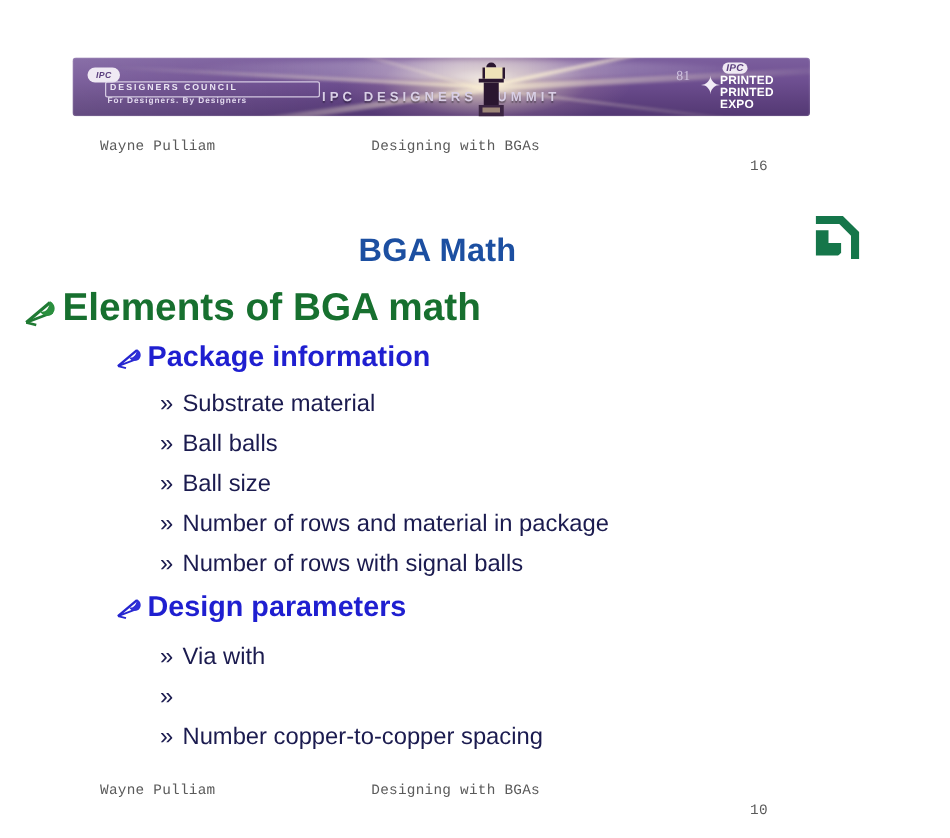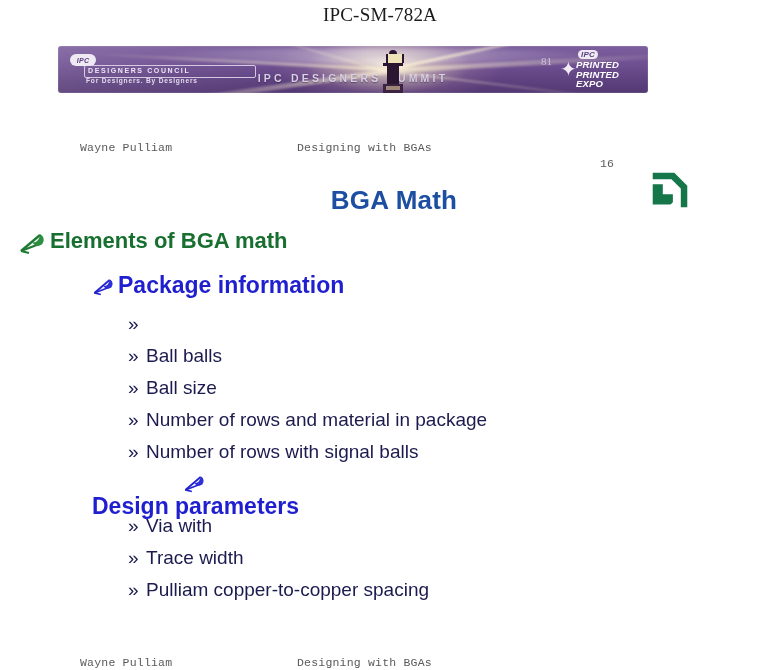--- a/index.html
+++ b/index.html
@@ -123,21 +123,21 @@
   #pce-logo { position: absolute; left: 500px; top: 4px; width: 84px; height: 40px; }
   #pce-ipc {
     position: absolute; left: 20px; top: 0px;
     font-size: 8px; font-weight: bold; font-style: italic; letter-spacing: .2px;
     color: #ffffff;
     background: rgba(255,255,255,0.0);
   }
   #pce-ipc span { background: #efe9f3; color: #5b3f7e; border-radius: 5px; padding: 0 3px; }
   #pce-lines {
     position: absolute; left: 18px; top: 10px;
-    font-size: 9.5px; line-height: 9.6px; font-weight: bold; font-style: italic;
+    font-size: 9.5px; line-height: 9.6px; font-weight: bold; 
     color: #ffffff; letter-spacing: .2px;
   }
   #pce-star {
     position: absolute; left: 2px; top: 4px; width: 18px; height: 30px;
     color: #f2ecf7; font-size: 20px; line-height: 30px;
   }
   #banner-slide-number {
     position: absolute; right: 96px; top: 9px;
     font-family: "Liberation Serif", serif;
     font-size: 11px;
@@ -147,21 +147,20 @@
   
   .slide-footer {
     position: absolute;
     left: 0;
     width: 760px;
     height: 16px;
     font-family: "Liberation Mono", monospace;
     font-size: 11.5px;
     color: #5a5a5a;
     letter-spacing: 0.2px;
-    margin-top: 30px;
   }
   .slide-footer .f-author { position: absolute; left: 80px; top: 0; }
   .slide-footer .f-title  { position: absolute; left: 277px; top: 0; padding-left: 20px; }
   .slide-footer .f-page   { position: absolute; left: 600px; top: 16px; }
   #footer-top { top: 111px; }
   #footer-bottom { top: 626px; }
 
   
   #slide-main {
     position: absolute;
@@ -171,34 +170,33 @@
   }
   #slide-title {
     position: absolute;
     left: 0; top: 35px;
     width: 700px;
     text-align: center;
     font-size: 26px;
     font-weight: bold;
     color: #1c4fa1;
     letter-spacing: 0.2px;
-    padding-left: 44px;
   }
   #amd-logo {
     position: absolute;
     right: 72px;
     top: 22px;
     width: 36px; height: 36px;
   }
 
   
   .lvl1 {
     position: absolute;
     left: 18px;
-    font-size: 22px;
+    font-size: 31px;
     font-weight: bold;
     color: #17702f;
     display: flex;
     align-items: center;
   }
   .lvl2 {
     position: absolute;
     left: 92px;
     font-size: 23px;
     font-weight: bold;
@@ -233,31 +231,30 @@
   .pen-icon.small { width: 24px; height: 21px; top: 1px; }
 
   
   #row-elements        { top: 78px; }
   #row-package         { top: 122px; }
   #row-substrate       { top: 163px; }
   #row-ballpitch       { top: 195px; }
   #row-ballsize        { top: 227px; }
   #row-rowscols        { top: 259px; }
   #row-signalrows      { top: 291px; }
-  #row-design          { top: 322px; flex-direction: column; }
+  #row-design          { top: 322px; }
   #row-viasize         { top: 365px; }
   #row-tracewidth      { top: 397px; }
   #row-spacing         { top: 429px; }
 </style>
 </head>
 <body>
 
 <div id="slide-top">
 
-  <div id="doc-standard-title">IPC-SM-782A</div>
 
   <div id="expo-banner">
     <div id="haze"></div>
     <div class="beam" id="beam-a"></div>
     <div class="beam" id="beam-b"></div>
     <div class="beam" id="beam-c"></div>
     <div class="beam" id="beam-d"></div>
     <div class="beam" id="beam-e"></div>
     <div class="beam" id="beam-f"></div>
 
@@ -330,20 +327,21 @@
         <path d="M3 21 L24 13" stroke="#2424cf" stroke-width="2.0" fill="none"></path>
         <path d="M22 4 C26 6, 27 11, 24 14 C21 17, 16 16, 14 12 C17 13, 21 12, 22 4 Z" fill="#2f2fd8"></path>
         <path d="M3 21 L11 23" stroke="#2424cf" stroke-width="2.0" fill="none"></path>
       </svg>
     </span>
     <span>Package information</span>
   </div>
 
   <div class="lvl3" id="row-substrate">
     <span class="marker">»</span>
+    <span>Substrate material</span>
   </div>
   <div class="lvl3" id="row-ballpitch">
     <span class="marker">»</span>
     <span>Ball balls</span>
   </div>
   <div class="lvl3" id="row-ballsize">
     <span class="marker">»</span>
     <span>Ball size</span>
   </div>
   <div class="lvl3" id="row-rowscols">
@@ -366,25 +364,24 @@
     </span>
     <span>Design parameters</span>
   </div>
 
   <div class="lvl3" id="row-viasize">
     <span class="marker">»</span>
     <span>Via with</span>
   </div>
   <div class="lvl3" id="row-tracewidth">
     <span class="marker">»</span>
-    <span>Trace width</span>
   </div>
   <div class="lvl3" id="row-spacing">
     <span class="marker">»</span>
-    <span>Pulliam copper-to-copper spacing</span>
+    <span>Number copper-to-copper spacing</span>
   </div>
 </div>
 
 <div class="slide-footer" id="footer-bottom">
   <span class="f-author">Wayne Pulliam</span>
   <span class="f-title">Designing with BGAs</span>
   <span class="f-page">10</span>
 </div>
 
 </body></html>

